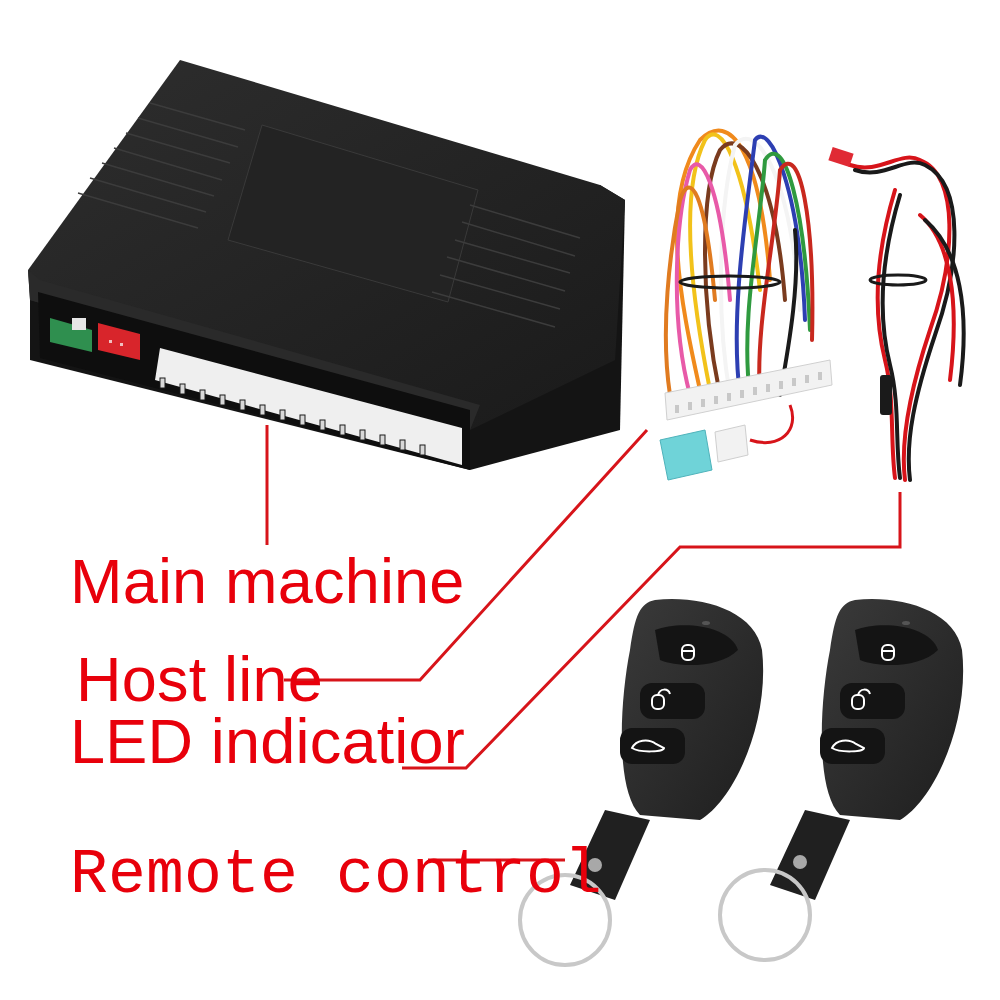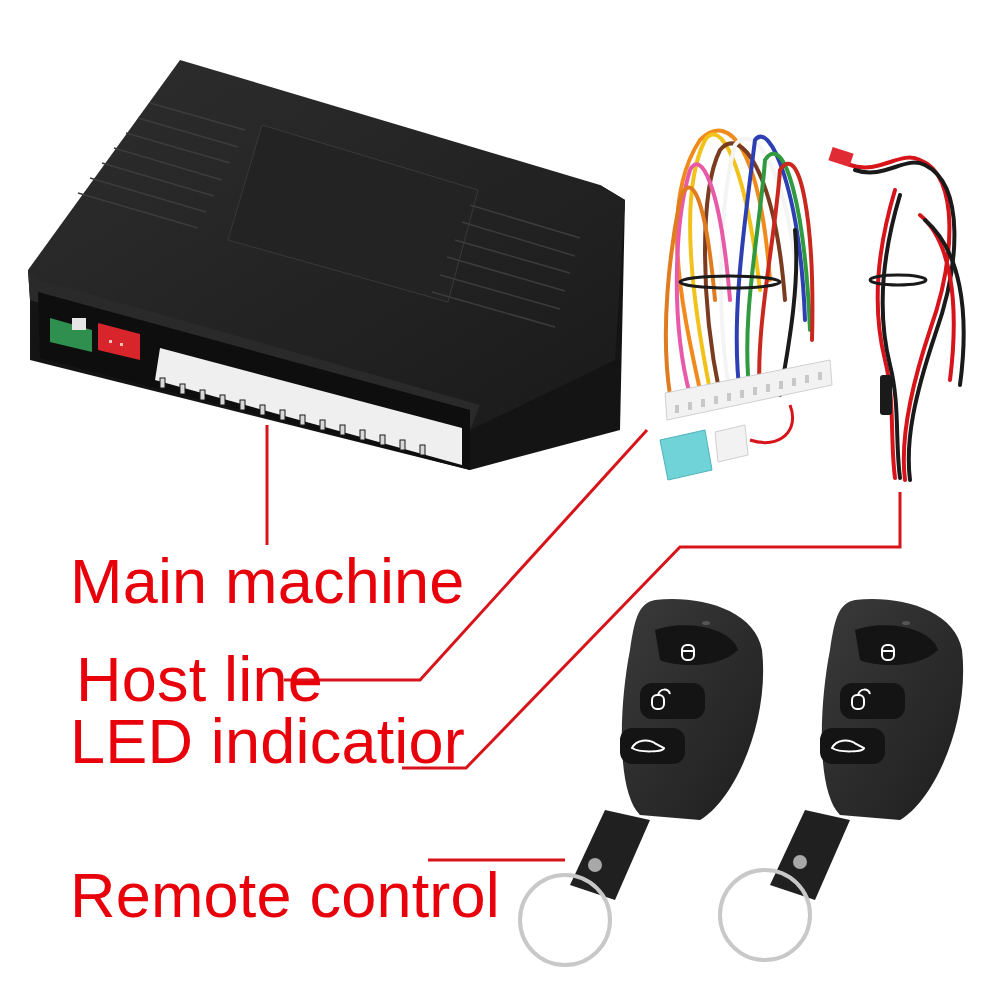--- a/index.html
+++ b/index.html
@@ -172,13 +172,13 @@
     <polyline points="267,425 267,545"></polyline>
     <polyline points="284,680 420,680 647,430"></polyline>
     <polyline points="402,768 466,768 680,547 900,547 900,492"></polyline>
     <polyline points="428,860 565,860"></polyline>
   </g>
 </svg>
 
 <div class="label" style="left:70px; top:550px;">Main machine</div>
 <div class="label" style="left:76px; top:648px;">Host line</div>
 <div class="label" style="left:70px; top:710px;">LED indicatior</div>
-<div class="label" style="left:70px; top:864px;">Remote control</div>
+<div class="label" style="left:70px; top:844px;font-family:Liberation Mono, monospace;">Remote control</div>
 
 </body></html>

